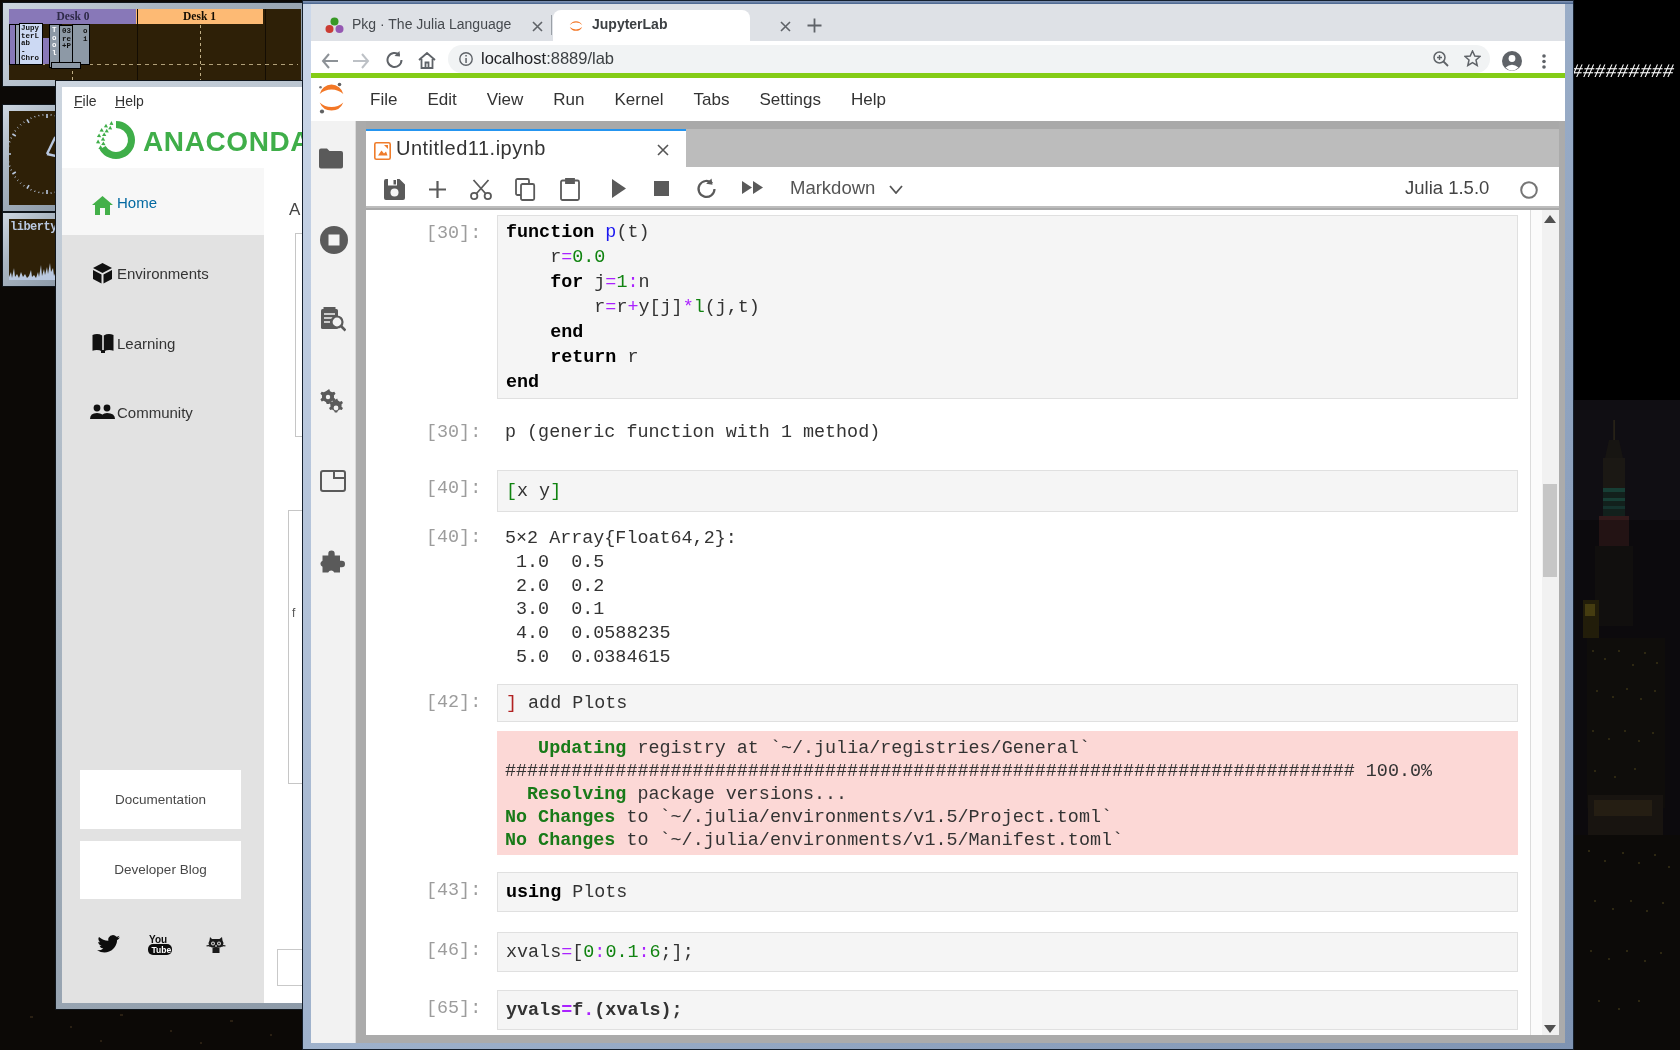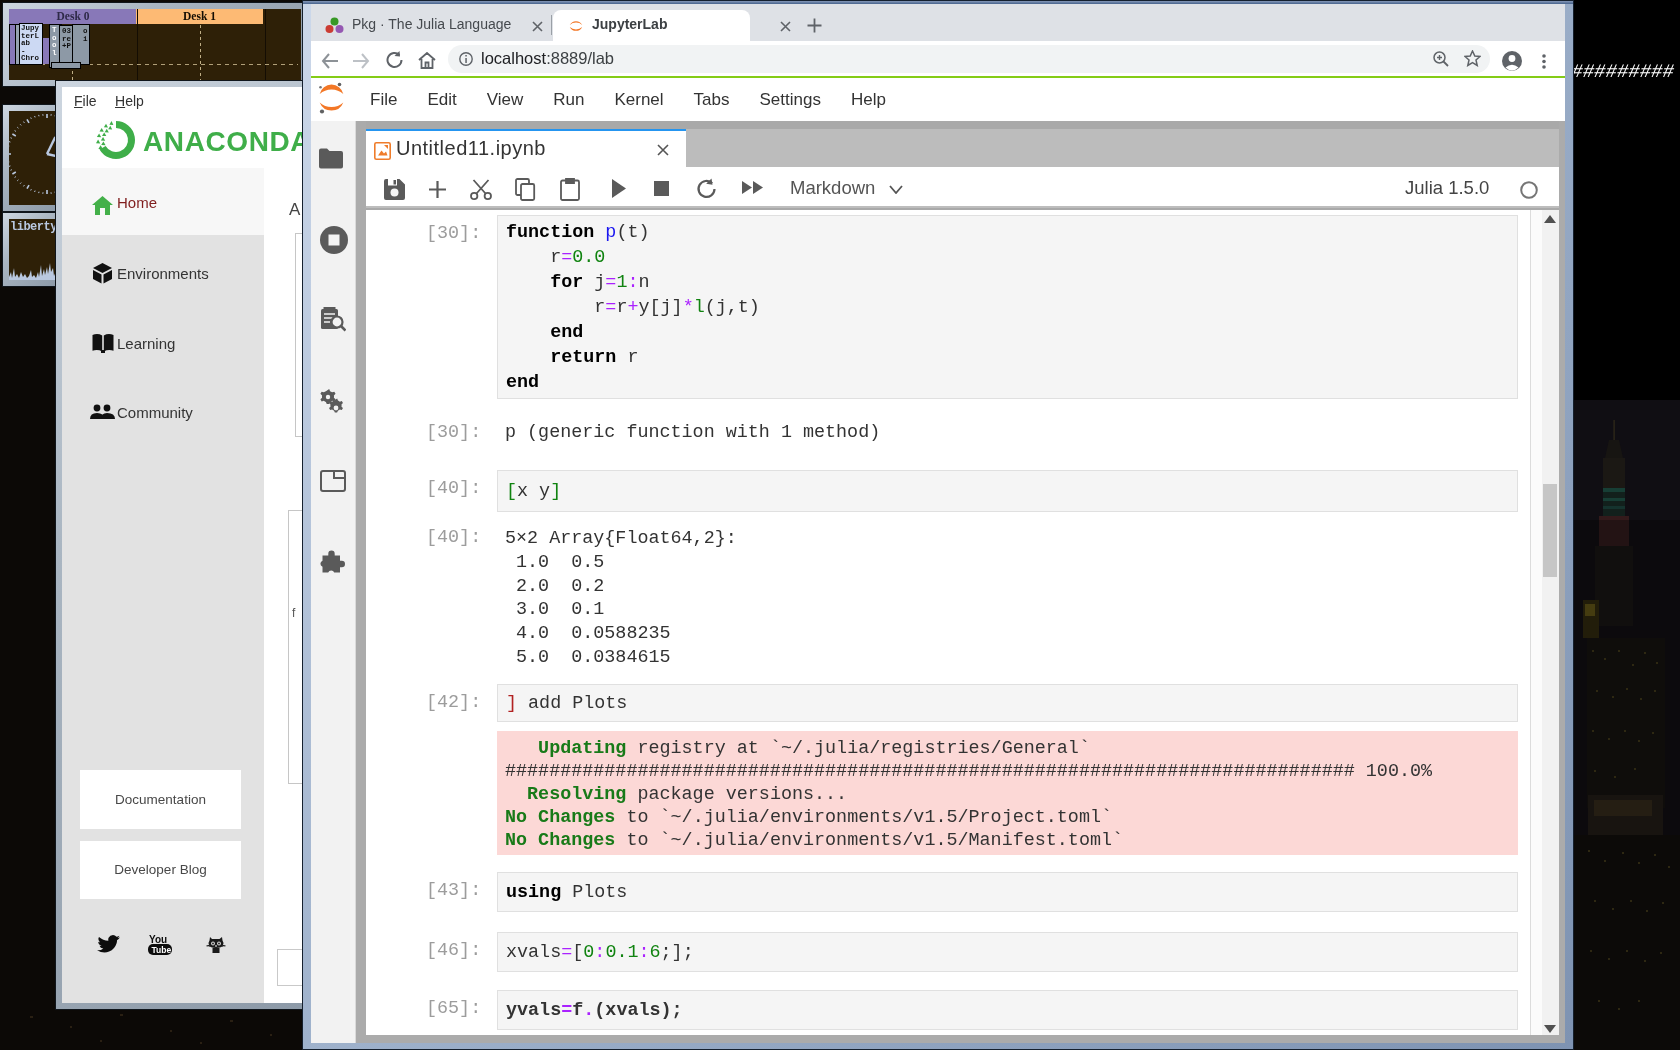--- a/index.html
+++ b/index.html
@@ -29,21 +29,21 @@
   
   #anaconda { position:absolute; left:55px; top:80px; width:248px; height:930px; }
   #anaconda .content { position:absolute; left:6px; top:6px; right:0px; bottom:6px; background:#fff; overflow:hidden; }
   .nav-item { position:absolute; left:0; width:202px; height:70px; }
   .nav-item .lbl { position:absolute; left:55px; top:50%; margin-top:-9px; font-size:15px; color:#343434; }
 
   
   #chrome { position:absolute; left:302px; top:0px; width:1272px; height:1050px; }
   #chrome-content { position:absolute; left:8px; top:3px; right:8px; bottom:6px; background:#fff; overflow:hidden; }
   #tabstrip { position:absolute; left:0; top:0; width:100%; height:37px; background:#dee1e6; }
-  #urlbar { position:absolute; left:0; top:37px; width:100%; height:37px; background:#fff; border-bottom:2px solid #84cc16;}
+  #urlbar { position:absolute; left:0; top:37px; width:100%; height:37px; background:#fff; border-bottom:5px solid #84cc16;}
   .tabtxt { font-size:14px; color:#45494e; }
 
   
   #jlab { position:absolute; left:0; top:74px; right:0; bottom:0; background:#ababab; }
   #jl-menu { position:absolute; left:0; top:0; width:100%; height:43px; background:#fff; }
   .jl-menu-item { display:inline-block; padding:0 15px; font-size:17px; color:#333; line-height:43px; }
   #jl-sidebar { position:absolute; left:0; top:43px; width:45px; bottom:0; background:#f2f2f2; border-right:1px solid #dadada;}
   #jl-dock { position:absolute; left:55px; top:43px; width:1193px; bottom:8px; background:#a9a9a9; }
   #nb-tabrow { position:absolute; left:0; top:8px; width:100%; height:38px; background:#bcbcbc; }
   #nb-tab { position:absolute; left:0px; top:0px; width:320px; height:38px; background:#fff; border-top:2px solid #2595f0; }
@@ -298,21 +298,21 @@
       <div style="position:absolute; left:24px; top:342px; width:18px; height:274px; border-left:1px solid #c6c6c6; border-top:1px solid #c6c6c6; border-bottom:1px solid #c6c6c6; background:#fff;">
         <div style="position:absolute; left:3px; top:95px; font-size:12px; color:#555;">f</div>
       </div>
       <div style="position:absolute; left:13px; top:781px; width:30px; height:37px; border:1px solid #c9c9c9; background:#fff;"></div>
     </div>
 
     <div class="nav-item" style="top:81px;">
       <svg class="abs" style="left:30px; top:28px;" width="21" height="19" viewBox="0 0 21 19">
           <path fill="#43b049" d="M10.5 0 L21 9 L18 9 L18 19 L13 19 L13 12 L8 12 L8 19 L3 19 L3 9 L0 9 Z"></path>
         </svg>
-      <span class="lbl" style="color:#7f1d1d;">Home</span>
+      <span class="lbl" style="color:#0369a1;">Home</span>
     </div>
     <div class="nav-item" style="top:152px;">
       <svg class="abs" style="left:29px; top:23px;" width="23" height="23" viewBox="0 0 23 23">
           <g fill="#111">
             <polygon points="11.5,1 21,6 11.5,11 2,6"></polygon>
             <polygon points="2,8 10.5,12.5 10.5,21.5 2,17"></polygon>
             <polygon points="21,8 12.5,12.5 12.5,21.5 21,17"></polygon>
           </g>
         </svg>
       <span class="lbl">Environments</span>

